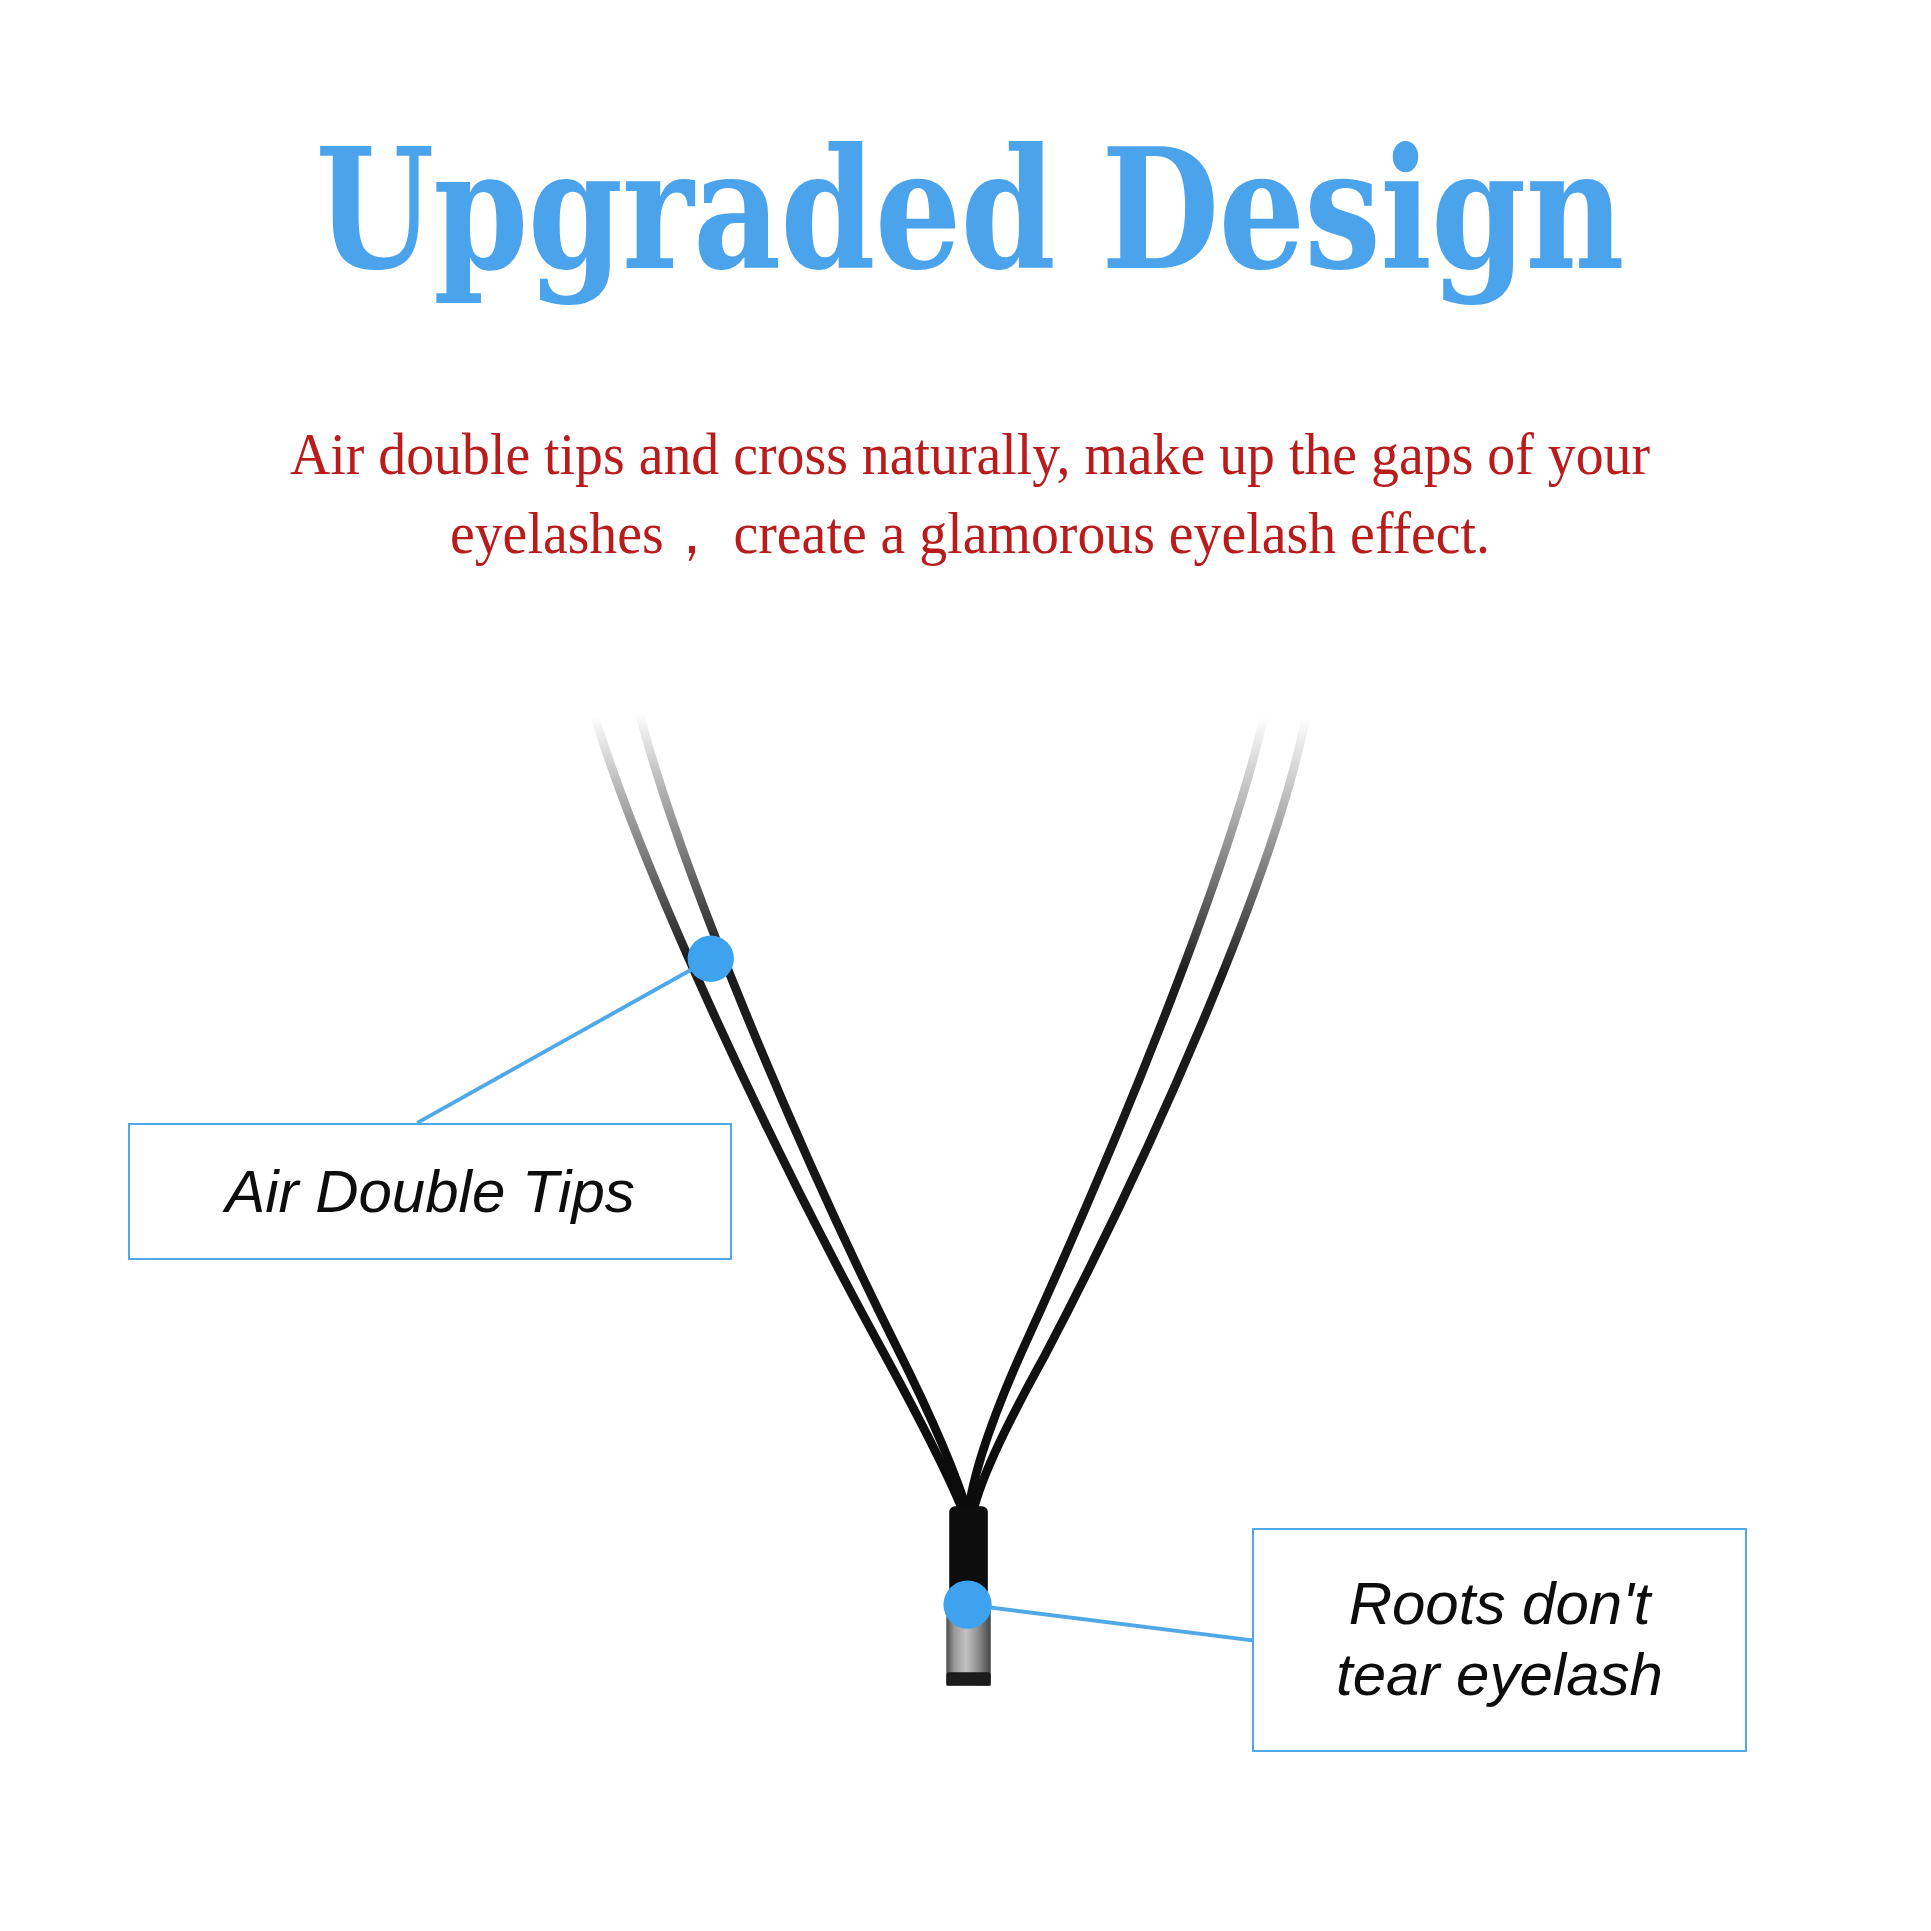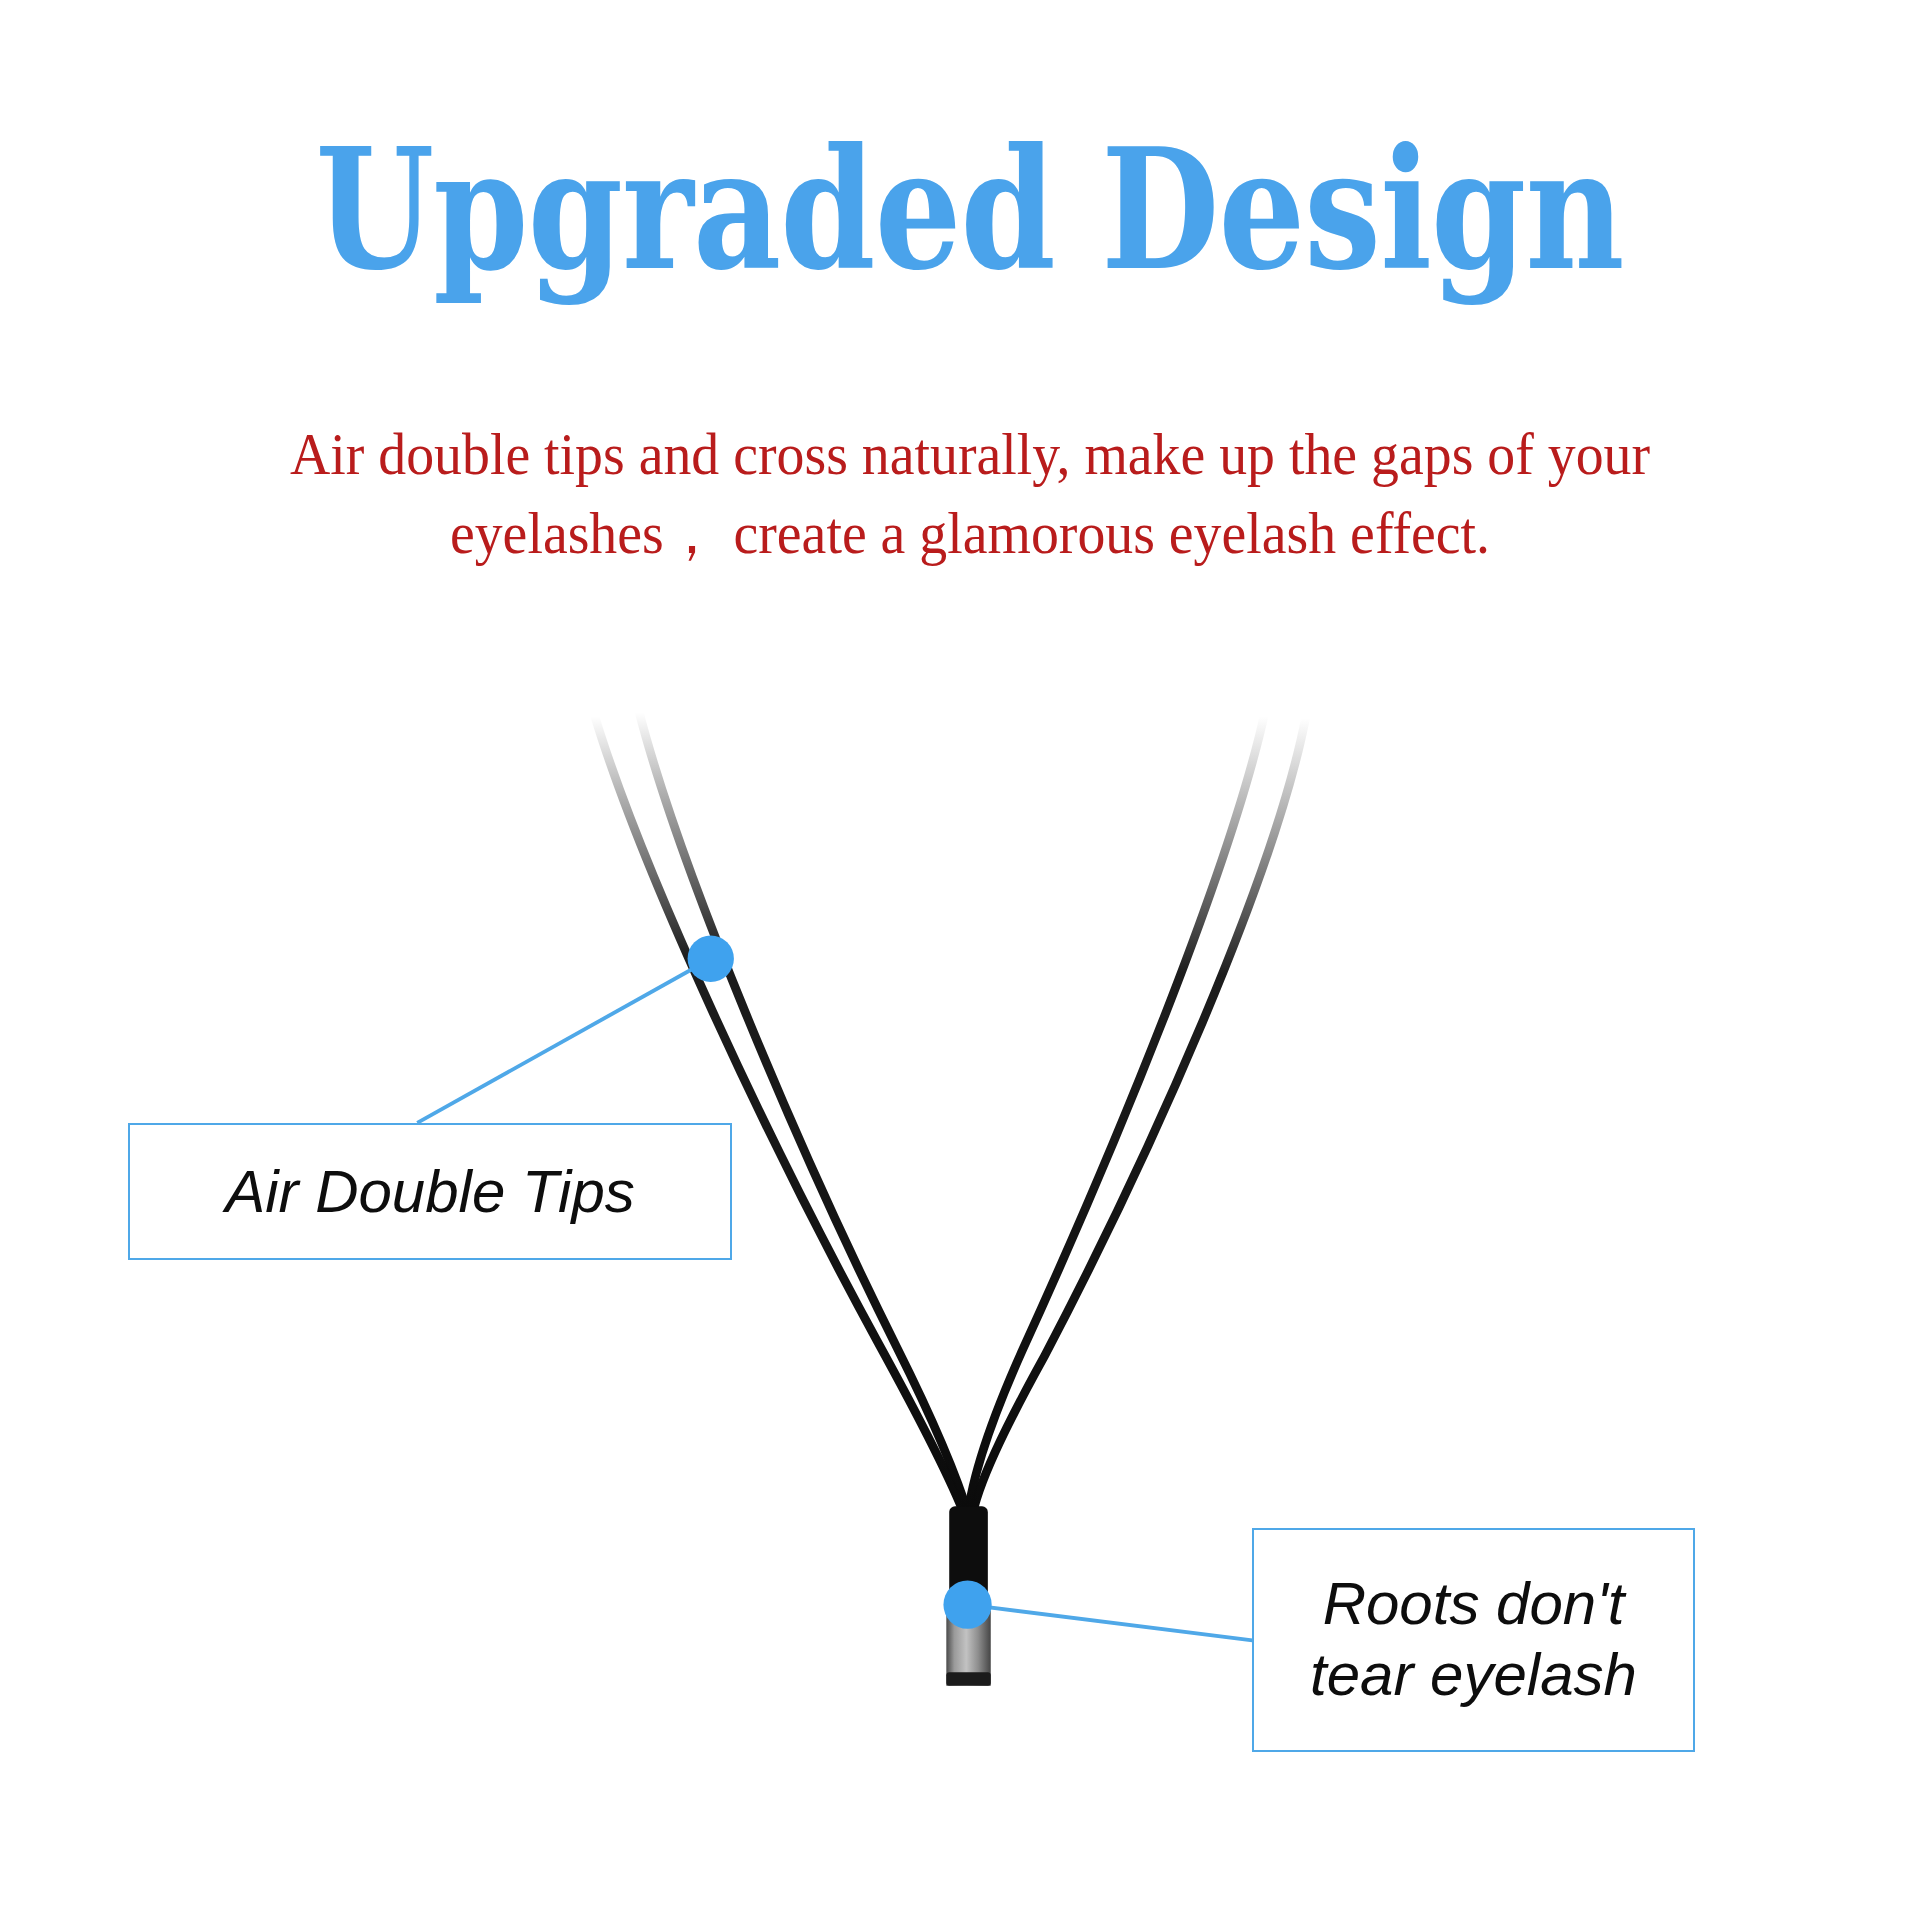--- a/index.html
+++ b/index.html
@@ -94,21 +94,21 @@
     top: 1123px;
     width: 604px;
     height: 137px;
     font-size: 60px;
     line-height: 1.05;
   }
 
   #callout-right {
     left: 1248px;
     top: 1528px;
-    width: 443px;
+    width: 495px;
     height: 224px;
     font-size: 60px;
     line-height: 1.18;
   }
   #callout-right .txt { display: block; }
   #callout-right .rl { display: block; }
 </style>
 </head>
 <body>
 

